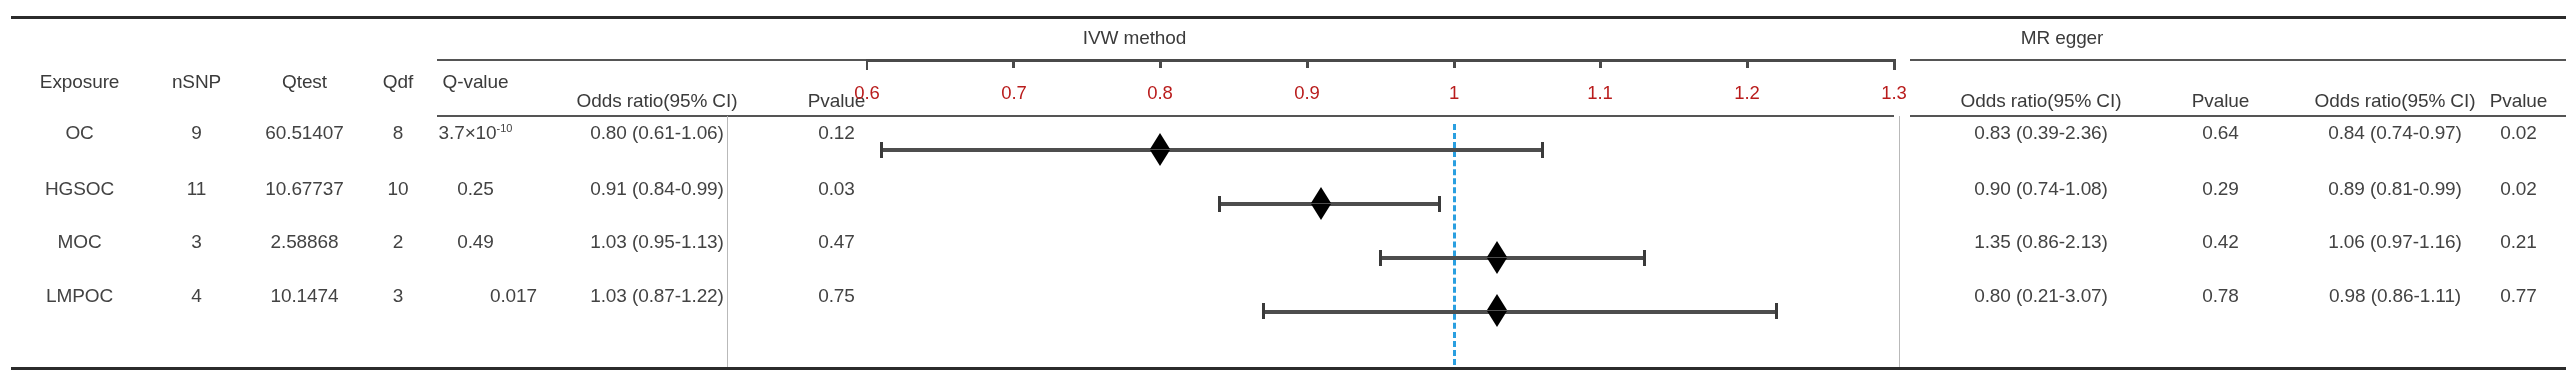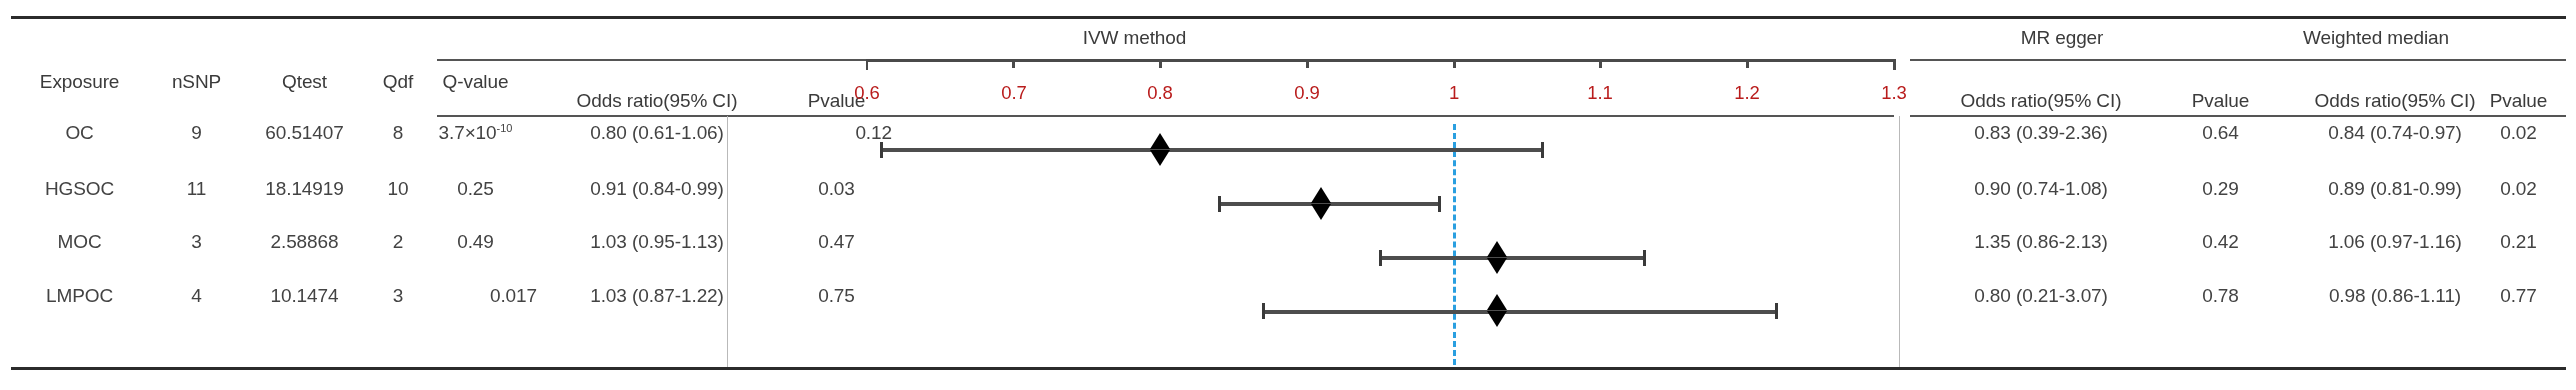--- a/index.html
+++ b/index.html
@@ -123,21 +123,20 @@
   <div class="rule thin" style="left:437px; top:115px; width:1457px;"></div>
   <div class="rule thin" style="left:1910px; top:115px; width:656px;"></div>
 
   <div class="rule" style="left:11px; top:367px; width:2555px;"></div>
 
   <div class="vrule" style="left:727px; top:116px; height:251px;"></div>
   <div class="vrule" style="left:1899px; top:116px; height:251px;"></div>
 
   <div class="cell grp" style="left:1042px; top:28px; width:185px;">IVW method</div>
   <div class="cell grp" style="left:1982px; top:28px; width:160px;">MR egger</div>
-  <div class="cell grp" style="left:2253px; top:28px; width:246px;">Weighted median</div>
 
   <div class="cell hdr" style="left:8.6px; top:72px; width:142px;">Exposure</div>
   <div class="cell hdr" style="left:147px; top:72px; width:99px;">nSNP</div>
   <div class="cell hdr" style="left:246px; top:72px; width:117px;">Qtest</div>
   <div class="cell hdr" style="left:361px; top:72px; width:74px;">Qdf</div>
   <div class="cell hdr" style="left:414px; top:72px; width:123px;">Q-value</div>
 
   <div class="cell hdr" style="left:531px; top:91px; width:252px;">Odds ratio(95% CI)</div>
   <div class="cell hdr" style="left:781px; top:91px; width:111px;">Pvalue</div>
 
@@ -199,30 +198,30 @@
     </div>
 
   <div id="rows">
       <div>
         <div class="cell" style="left: 8.6px; top: 123px; width: 142px;">OC</div>
         <div class="cell" style="left: 147px; top: 123px; width: 99px;">9</div>
         <div class="cell" style="left: 246px; top: 123px; width: 117px;">60.51407</div>
         <div class="cell" style="left: 361px; top: 123px; width: 74px;">8</div>
         <div class="cell" style="left: 414px; top: 123px; width: 123px;">3.7×10<span class="sup">-10</span></div>
         <div class="cell" style="left: 531px; top: 123px; width: 252px;">0.80 (0.61-1.06)</div>
-        <div class="cell" style="left: 781px; top: 123px; width: 111px; text-align: right;">0.12</div>
+        <div class="cell" style="left: 781px; top: 123px; width: 111px;">0.12</div>
         <div class="cell" style="left: 1915px; top: 123px; width: 252px;">0.83 (0.39-2.36)</div>
         <div class="cell" style="left: 2165px; top: 123px; width: 111px;">0.64</div>
         <div class="cell" style="left: 2269px; top: 123px; width: 252px;">0.84 (0.74-0.97)</div>
         <div class="cell" style="left: 2463px; top: 123px; width: 111px;">0.02</div>
       </div>
       <div>
         <div class="cell" style="left: 8.6px; top: 179px; width: 142px;">HGSOC</div>
         <div class="cell" style="left: 147px; top: 179px; width: 99px;">11</div>
-        <div class="cell" style="left: 246px; top: 179px; width: 117px;">18.14919</div>
+        <div class="cell" style="left: 246px; top: 179px; width: 117px;">10.67737</div>
         <div class="cell" style="left: 361px; top: 179px; width: 74px;">10</div>
         <div class="cell" style="left: 414px; top: 179px; width: 123px;">0.25</div>
         <div class="cell" style="left: 531px; top: 179px; width: 252px;">0.91 (0.84-0.99)</div>
         <div class="cell" style="left: 781px; top: 179px; width: 111px;">0.03</div>
         <div class="cell" style="left: 1915px; top: 179px; width: 252px;">0.90 (0.74-1.08)</div>
         <div class="cell" style="left: 2165px; top: 179px; width: 111px;">0.29</div>
         <div class="cell" style="left: 2269px; top: 179px; width: 252px;">0.89 (0.81-0.99)</div>
         <div class="cell" style="left: 2463px; top: 179px; width: 111px;">0.02</div>
       </div>
       <div>

